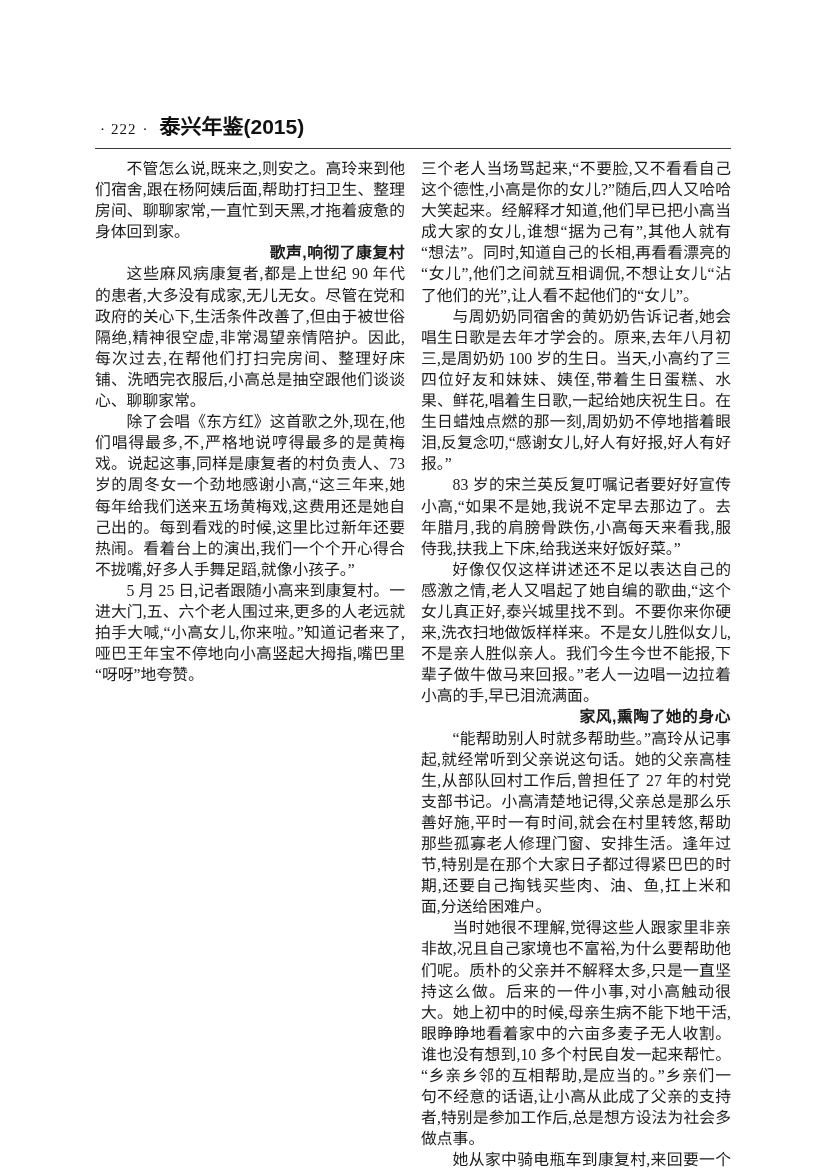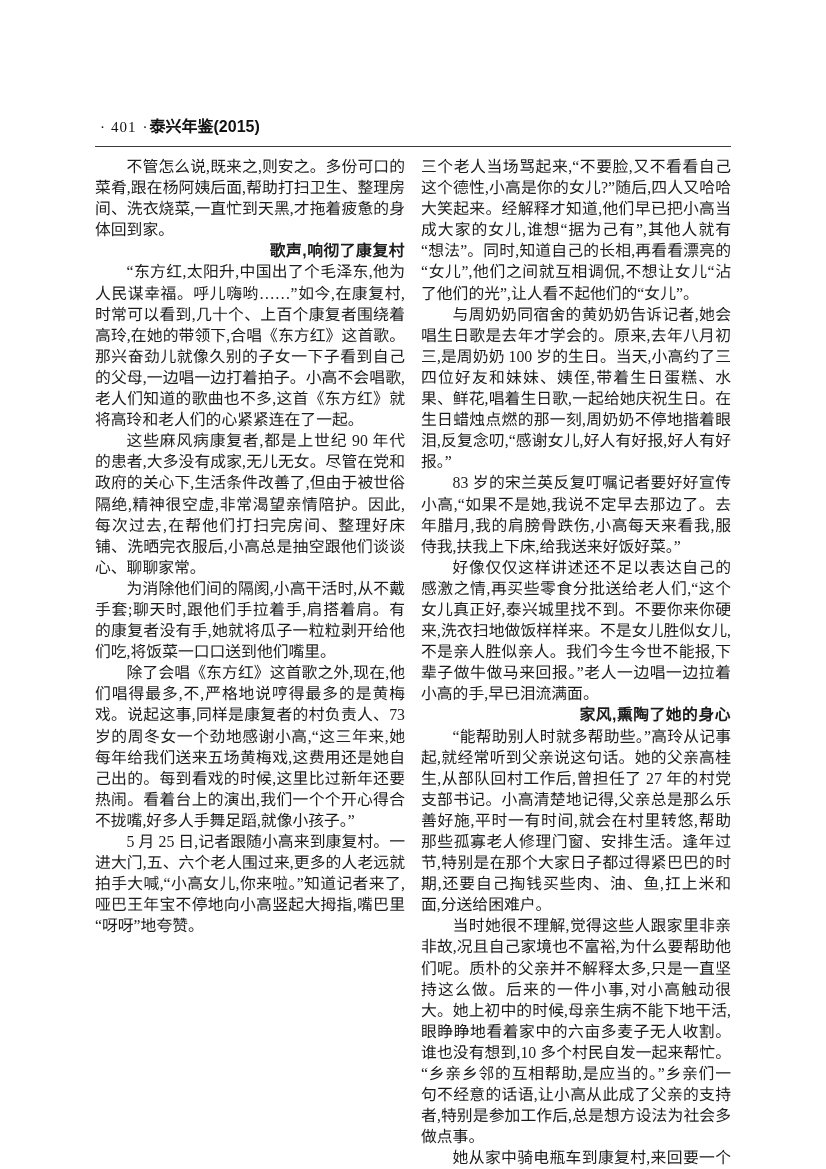--- a/index.html
+++ b/index.html
@@ -32,22 +32,22 @@
     letter-spacing: 1px;
     margin: 0 6px;
     font-size: 15px;
   }
   .running-header .dot {
     font-size: 15px;
   }
   .running-header .book-title {
     font-family: "Liberation Sans", "DejaVu Sans", sans-serif;
     font-weight: bold;
-    font-size: 16px;
-    margin-left: 2px;
+    font-size: 21px;
+    margin-left: 12px;
   }
   .header-rule {
     border: none;
     border-top: 1.5px solid #3a3a3a;
     margin-top: 10px;
     margin-bottom: 9px;
   }
   .columns {
     display: flex;
     gap: 16px;
@@ -74,45 +74,43 @@
     letter-spacing: 0.5px;
   }
 </style>
 </head>
 <body>
 
 <div class="page">
 
   <div class="running-header">
     <span class="dot">·</span>
-    <span class="page-num">401</span>
+    <span class="page-num">222</span>
     <span class="dot">·</span>
     <span class="book-title">泰兴年鉴(2015)</span>
   </div>
 
   <hr class="header-rule">
 
   <div class="columns">
 
     <div class="col">
-      <p class="indent">不管怎么说,既来之,则安之。多份可口的菜肴,跟在杨阿姨后面,帮助打扫卫生、整理房间、洗衣烧菜,一直忙到天黑,才拖着疲惫的身体回到家。</p>
+      <p class="indent">不管怎么说,既来之,则安之。高玲来到他们宿舍,跟在杨阿姨后面,帮助打扫卫生、整理房间、聊聊家常,一直忙到天黑,才拖着疲惫的身体回到家。</p>
       <p class="heading">歌声,响彻了康复村</p>
-      <p class="indent">“东方红,太阳升,中国出了个毛泽东,他为人民谋幸福。呼儿嗨哟……”如今,在康复村,时常可以看到,几十个、上百个康复者围绕着高玲,在她的带领下,合唱《东方红》这首歌。那兴奋劲儿就像久别的子女一下子看到自己的父母,一边唱一边打着拍子。小高不会唱歌,老人们知道的歌曲也不多,这首《东方红》就将高玲和老人们的心紧紧连在了一起。</p>
       <p class="indent">这些麻风病康复者,都是上世纪 90 年代的患者,大多没有成家,无儿无女。尽管在党和政府的关心下,生活条件改善了,但由于被世俗隔绝,精神很空虚,非常渴望亲情陪护。因此,每次过去,在帮他们打扫完房间、整理好床铺、洗晒完衣服后,小高总是抽空跟他们谈谈心、聊聊家常。</p>
-      <p class="indent">为消除他们间的隔阂,小高干活时,从不戴手套;聊天时,跟他们手拉着手,肩搭着肩。有的康复者没有手,她就将瓜子一粒粒剥开给他们吃,将饭菜一口口送到他们嘴里。</p>
       <p class="indent">除了会唱《东方红》这首歌之外,现在,他们唱得最多,不,严格地说哼得最多的是黄梅戏。说起这事,同样是康复者的村负责人、73 岁的周冬女一个劲地感谢小高,“这三年来,她每年给我们送来五场黄梅戏,这费用还是她自己出的。每到看戏的时候,这里比过新年还要热闹。看着台上的演出,我们一个个开心得合不拢嘴,好多人手舞足蹈,就像小孩子。”</p>
       <p class="indent">5 月 25 日,记者跟随小高来到康复村。一进大门,五、六个老人围过来,更多的人老远就拍手大喊,“小高女儿,你来啦。”知道记者来了,哑巴王年宝不停地向小高竖起大拇指,嘴巴里“呀呀”地夸赞。</p>
 
     </div>
 
     <div class="col">
       <p>三个老人当场骂起来,“不要脸,又不看看自己这个德性,小高是你的女儿?”随后,四人又哈哈大笑起来。经解释才知道,他们早已把小高当成大家的女儿,谁想“据为己有”,其他人就有“想法”。同时,知道自己的长相,再看看漂亮的“女儿”,他们之间就互相调侃,不想让女儿“沾了他们的光”,让人看不起他们的“女儿”。</p>
       <p class="indent">与周奶奶同宿舍的黄奶奶告诉记者,她会唱生日歌是去年才学会的。原来,去年八月初三,是周奶奶 100 岁的生日。当天,小高约了三四位好友和妹妹、姨侄,带着生日蛋糕、水果、鲜花,唱着生日歌,一起给她庆祝生日。在生日蜡烛点燃的那一刻,周奶奶不停地揩着眼泪,反复念叨,“感谢女儿,好人有好报,好人有好报。”</p>
       <p class="indent">83 岁的宋兰英反复叮嘱记者要好好宣传小高,“如果不是她,我说不定早去那边了。去年腊月,我的肩膀骨跌伤,小高每天来看我,服侍我,扶我上下床,给我送来好饭好菜。”</p>
-      <p class="indent">好像仅仅这样讲述还不足以表达自己的感激之情,再买些零食分批送给老人们,“这个女儿真正好,泰兴城里找不到。不要你来你硬来,洗衣扫地做饭样样来。不是女儿胜似女儿,不是亲人胜似亲人。我们今生今世不能报,下辈子做牛做马来回报。”老人一边唱一边拉着小高的手,早已泪流满面。</p>
+      <p class="indent">好像仅仅这样讲述还不足以表达自己的感激之情,老人又唱起了她自编的歌曲,“这个女儿真正好,泰兴城里找不到。不要你来你硬来,洗衣扫地做饭样样来。不是女儿胜似女儿,不是亲人胜似亲人。我们今生今世不能报,下辈子做牛做马来回报。”老人一边唱一边拉着小高的手,早已泪流满面。</p>
       <p class="heading">家风,熏陶了她的身心</p>
       <p class="indent">“能帮助别人时就多帮助些。”高玲从记事起,就经常听到父亲说这句话。她的父亲高桂生,从部队回村工作后,曾担任了 27 年的村党支部书记。小高清楚地记得,父亲总是那么乐善好施,平时一有时间,就会在村里转悠,帮助那些孤寡老人修理门窗、安排生活。逢年过节,特别是在那个大家日子都过得紧巴巴的时期,还要自己掏钱买些肉、油、鱼,扛上米和面,分送给困难户。</p>
       <p class="indent">当时她很不理解,觉得这些人跟家里非亲非故,况且自己家境也不富裕,为什么要帮助他们呢。质朴的父亲并不解释太多,只是一直坚持这么做。后来的一件小事,对小高触动很大。她上初中的时候,母亲生病不能下地干活,眼睁睁地看着家中的六亩多麦子无人收割。谁也没有想到,10 多个村民自发一起来帮忙。“乡亲乡邻的互相帮助,是应当的。”乡亲们一句不经意的话语,让小高从此成了父亲的支持者,特别是参加工作后,总是想方设法为社会多做点事。</p>
       <p class="indent">她从家中骑电瓶车到康复村,来回要一个半小时。为了不耽误上班,她凌晨两点多钟便起床,做些家务,一次煮上 10 多份可口的菜肴,再买些零食分批送给老人们。每逢工作日,帮老人们打理好房间后又匆匆回到工作岗位。</p>
 
     </div>
 
   </div>
 
 </div>

